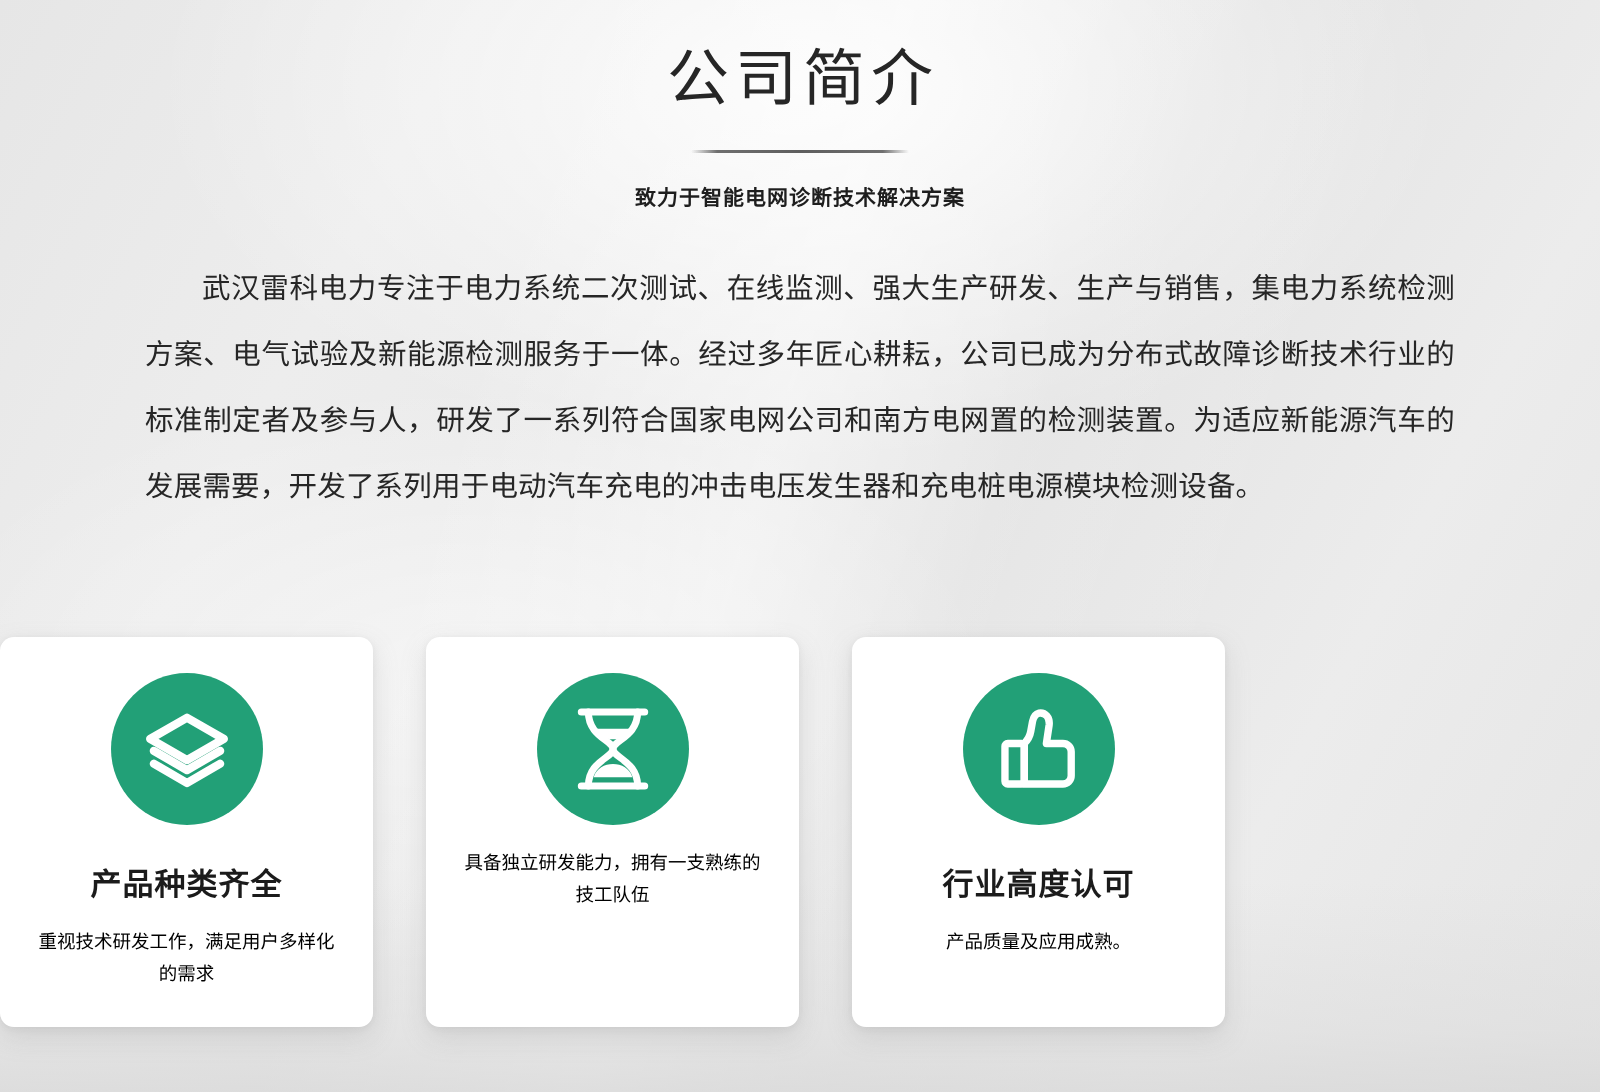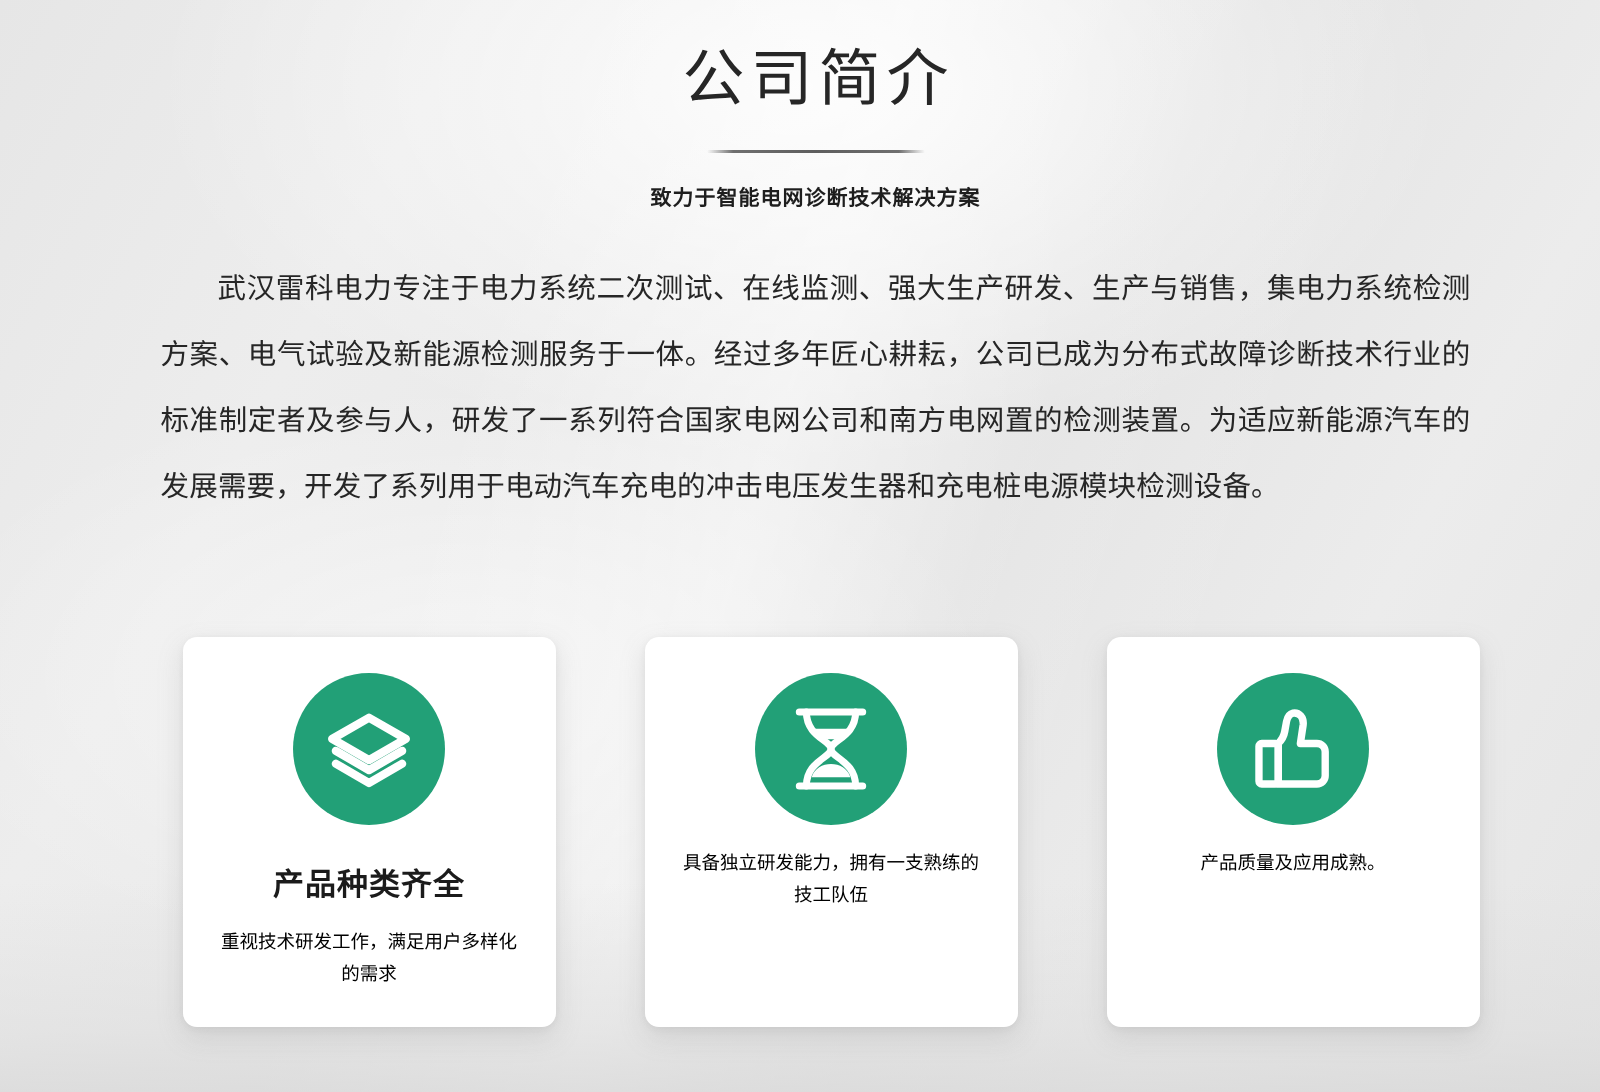--- a/index.html
+++ b/index.html
@@ -39,21 +39,20 @@
     position: absolute;
     left: 0; right: 0; bottom: 0;
     height: 210px;
     background: linear-gradient(180deg, rgba(255,255,255,0) 0%, rgba(221,221,221,0.55) 70%, rgba(216,216,216,0.75) 100%);
     pointer-events: none;
   }
 
   .content {
     position: relative;
     z-index: 2;
-    margin-left: 31px;
   }
 
   
   .header {
     text-align: center;
     padding-top: 46px;
   }
   .main-title {
     font-size: 62px;
     line-height: 1.08;
@@ -91,22 +90,21 @@
     letter-spacing: 0.2px;
   }
 
   
   .cards {
     position: absolute;
     top: 637px;
     left: 0;
     width: 1600px;
     display: flex;
-    justify-content: center;
-    gap: 89px;
+    gap: 53px;
   }
   .card {
     width: 373px;
     height: 390px;
     background: #ffffff;
     border-radius: 14px;
     box-shadow: 0 10px 26px rgba(140,140,140,0.22), 0 2px 6px rgba(150,150,150,0.14);
     display: flex;
     flex-direction: column;
     align-items: center;
@@ -191,18 +189,19 @@
 
       <div class="card">
         <div class="icon-circle">
           <svg width="92" height="92" viewBox="0 0 100 100" aria-hidden="true">
             <g fill="none" stroke="#ffffff" stroke-width="8" stroke-linejoin="round" stroke-linecap="round">
               <path d="M34 44 L34 88 L76 88 C81 88 85 84 85 79 L85 53 C85 48 81 44 76 44 L58 44 L61 24 C62 16 57 10 50 11 C46 12 44 15 43 20 L41 31 C40 37 37 41 34 44 Z"></path>
               <rect x="13" y="44" width="21" height="44" rx="3"></rect>
             </g>
           </svg>
         </div>
+        <div class="card-title">行业高度认可</div>
         <div class="card-desc">产品质量及应用成熟。</div>
       </div>
 
     </div>
   </div>
 </div>
 
 </body></html>

